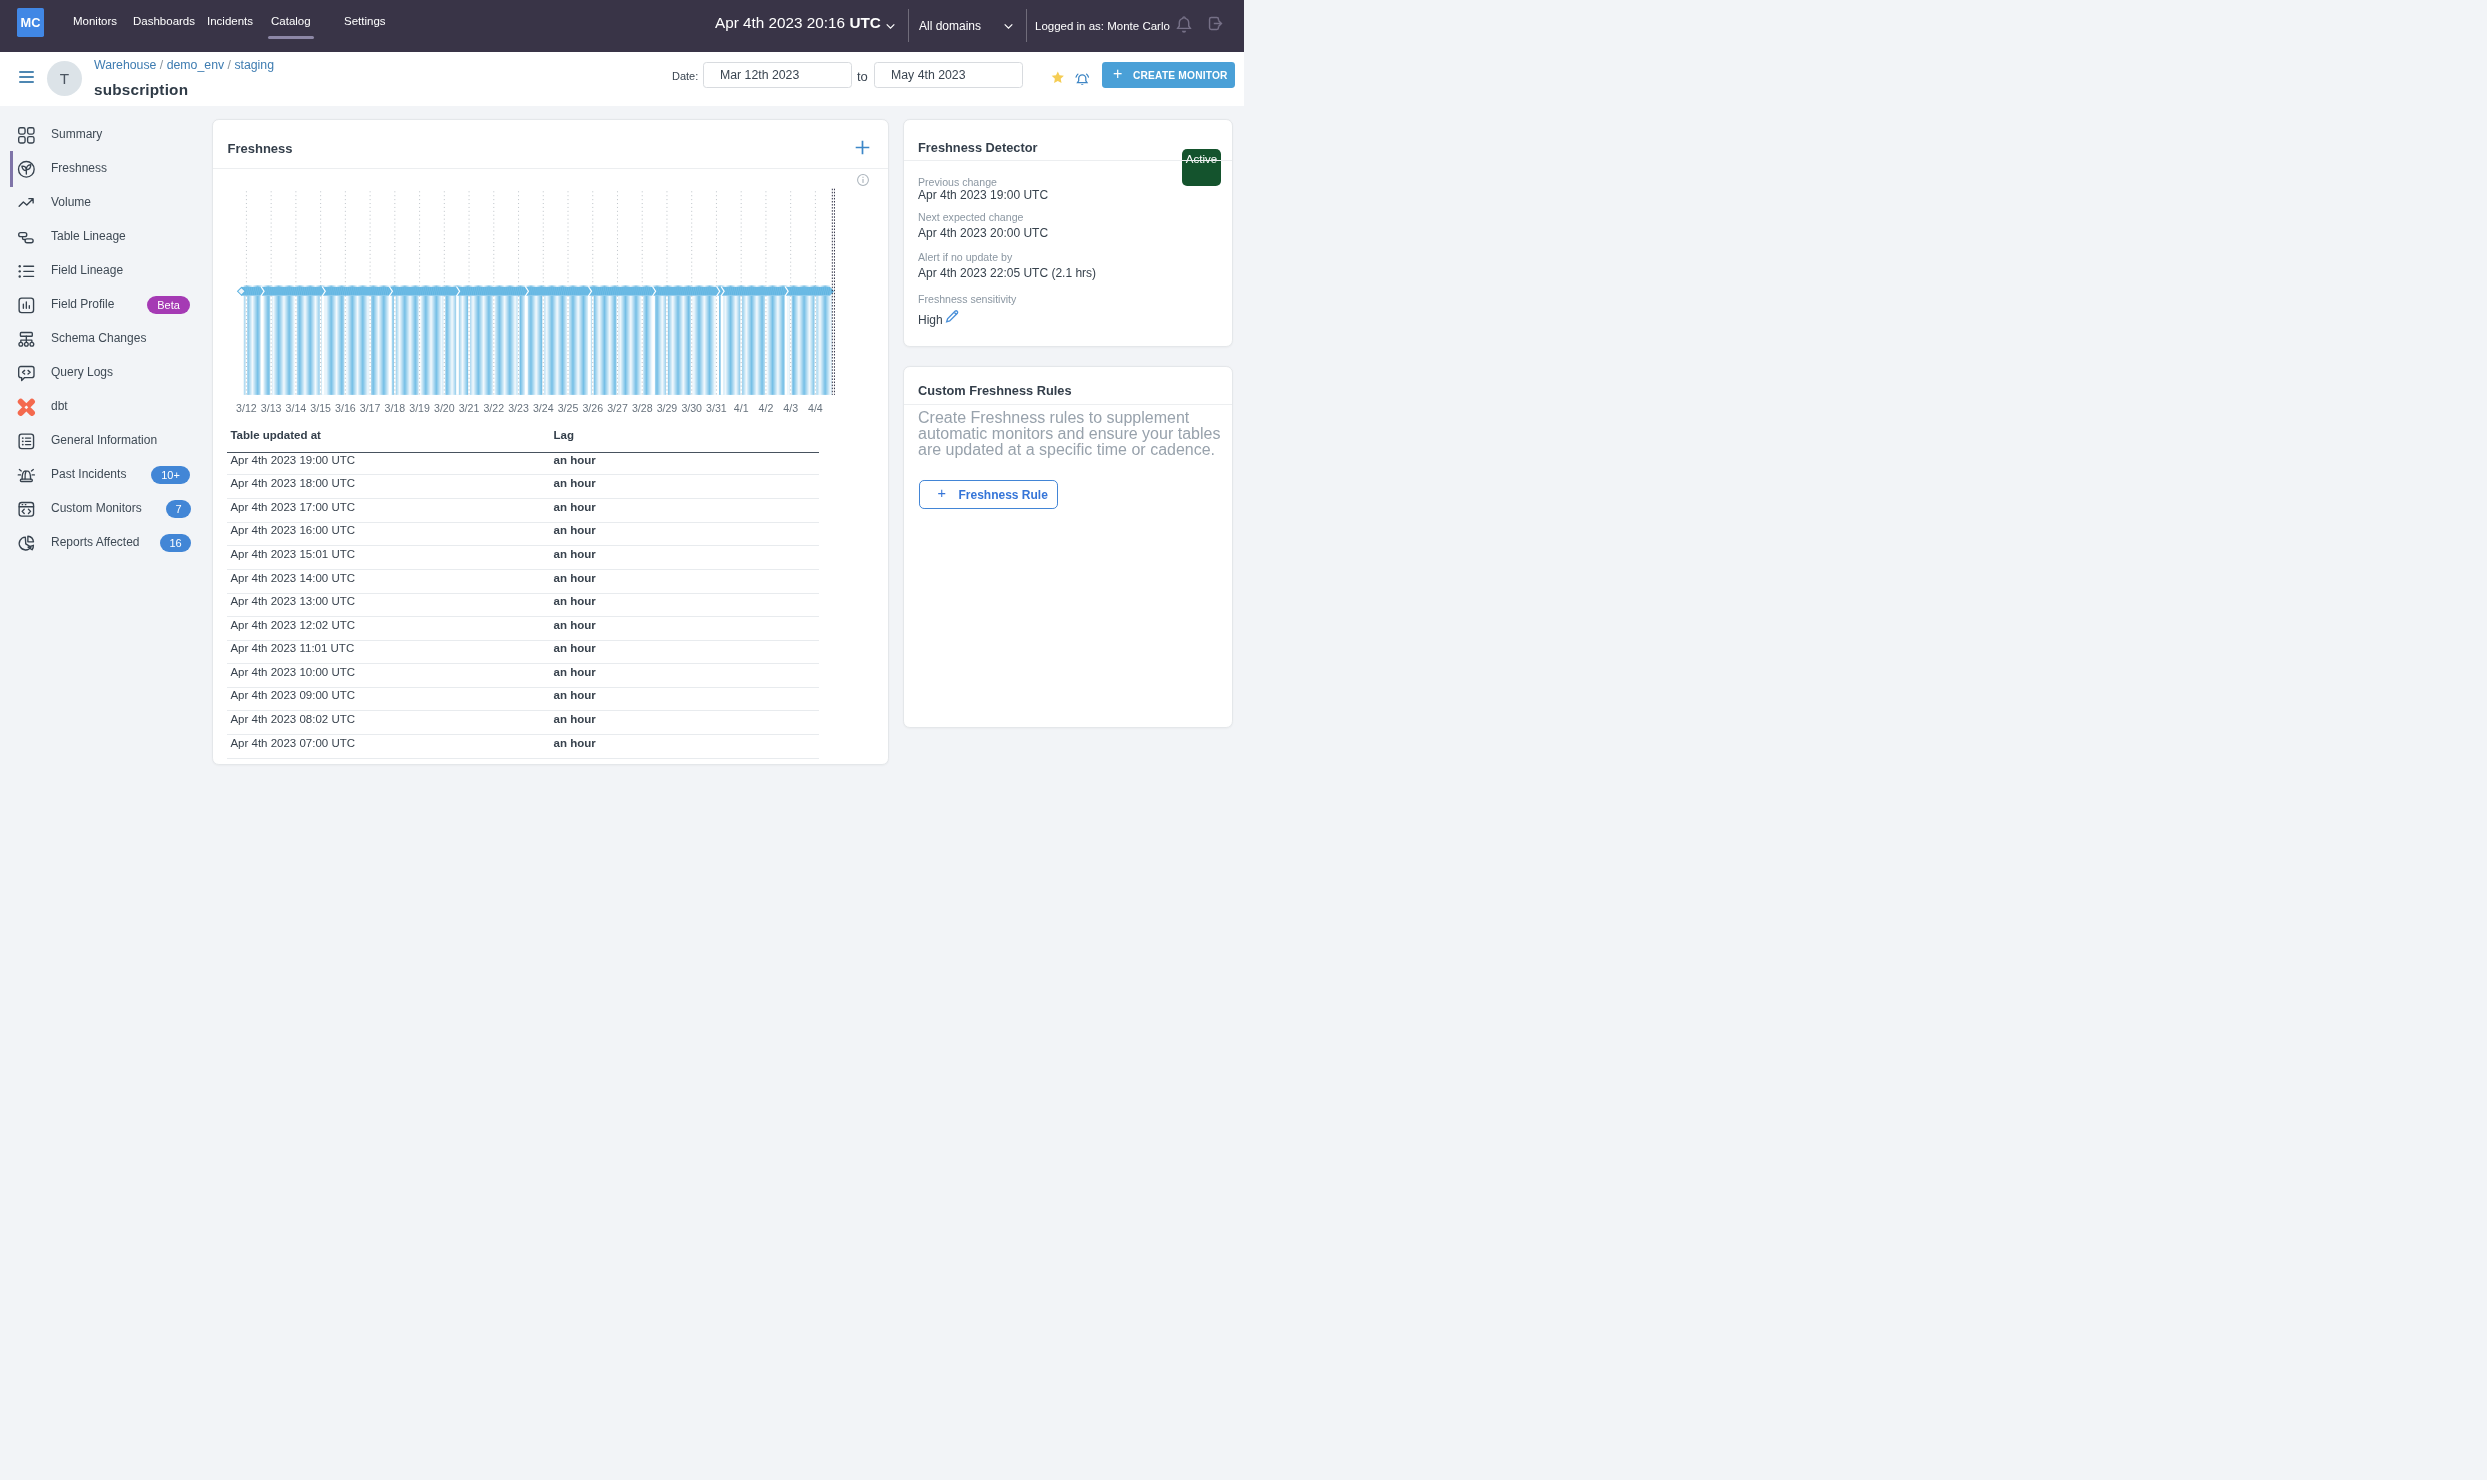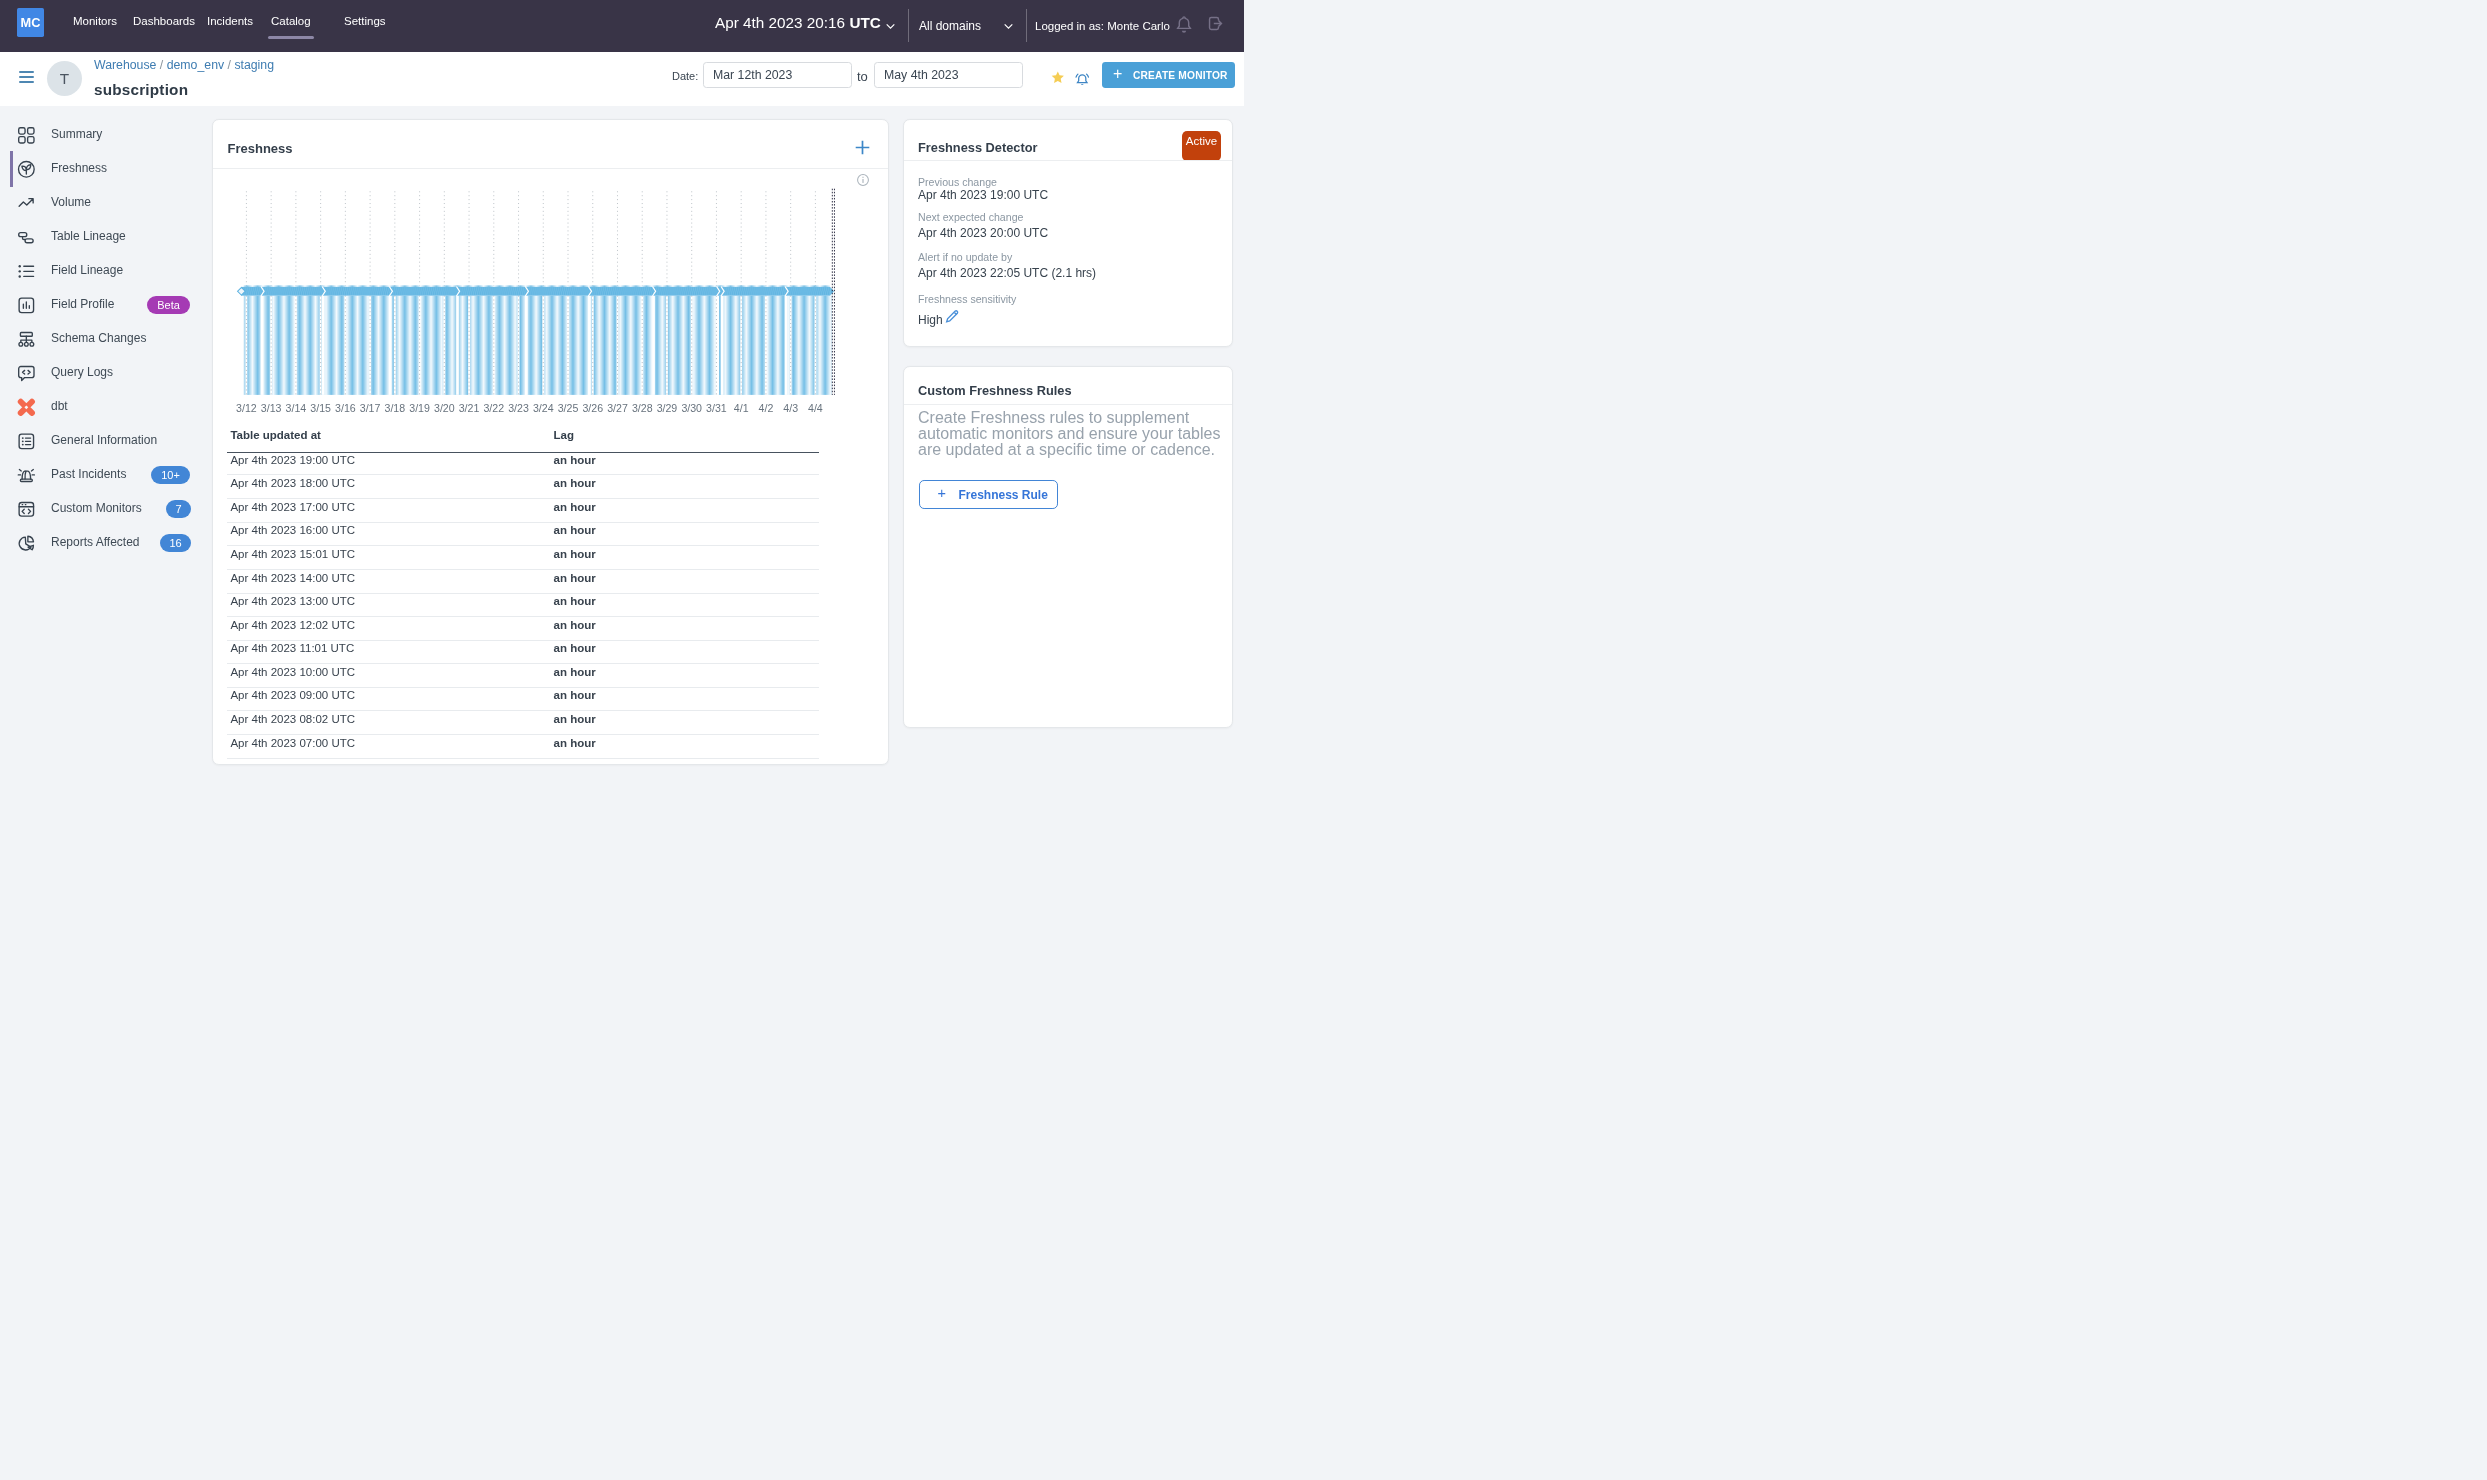--- a/index.html
+++ b/index.html
@@ -16,21 +16,21 @@
 .chev { position:absolute; width:11px; height:11px; }
 
 
 #subhead { position:absolute; left:0; top:52px; width:1244px; height:54px; background:#fff; }
 #burger { position:absolute; left:18.7px; top:18.7px; width:15.3px; }
 #burger div { height:2.2px; background:#4e87b2; border-radius:1.7px; margin-bottom:2.9px; }
 #avatar { position:absolute; left:47px; top:8.5px; width:35px; height:35px; border-radius:50%; background:#dce3e8; color:#4b5560; font-size:15.3px; text-align:center; line-height:35px; }
 #crumbs { position:absolute; left:94px; top:6px; font-size:12.3px; color:#8a949d; }
 #crumbs a { color:#3e7cb1; text-decoration:none; }
 #pagetitle { position:absolute; left:94px; top:29px; font-size:15.3px; font-weight:bold; color:#2f3b47; letter-spacing:0.2px; }
-.datein { position:absolute; top:9.8px; height:26px; border:0.9px solid #d8dbdf; border-radius:3.4px; background:#fff; font-size:12.3px; color:#3a4551; line-height:25px; padding-left:9px; }
+.datein { position:absolute; top:9.8px; height:26px; border:0.9px solid #d8dbdf; border-radius:3.4px; background:#fff; font-size:12.3px; color:#3a4551; line-height:25px; padding-left:16px; }
 #datelbl { position:absolute; left:672px; top:18px; font-size:11px; color:#3a4551; }
 #tolbl { position:absolute; left:857px; top:17px; font-size:13px; color:#3a4551; }
 #createbtn { position:absolute; left:1102px; top:9.8px; width:133px; height:26px; background:#4aa0d7; border-radius:3.4px; color:#fff; }
 #createbtn .plus { position:absolute; left:11px; top:3.4px; font-size:16px; font-weight:normal; }
 #createbtn .txt { position:absolute; left:31px; top:8px; font-size:10.2px; font-weight:bold; letter-spacing:0.2px; }
 
 
 #sidebar { position:absolute; left:0; top:106px; width:204px; height:634px; }
 .sbitem { position:absolute; left:0; width:204px; height:34px; }
 .sbitem .ic { position:absolute; left:17px; top:7.7px; width:18.7px; height:18.7px; }
@@ -55,21 +55,21 @@
 #ftable .hr { font-weight:bold; font-size:11.5px; color:#333e4a; }
 .trow { position:absolute; left:0; width:592px; height:23.6px; border-bottom:0.9px solid #e8ebee; }
 .trow .c2 { position:absolute; left:327px; top:2.1px;font-weight:bold; }
 .trow .c1 { position:absolute; left:3.8px; top:2.1px; }
 
 
 .rc-head { position:absolute; left:14px; top:20.4px; font-size:12.8px; }
 .rc-div { position:absolute; left:0; width:328px; height:0.9px; background:#eceef0; }
 .rlabel { position:absolute; left:14px; font-size:10.6px; color:#8b97a2; }
 .rvalue { position:absolute; left:14px; font-size:12px; color:#37424d; }
-#activepill { position:absolute; left:278px; top:11px; width:39px; height:30px; background:#c2410c; border-radius:5.1px; color:#fff; font-size:11.5px; text-align:center; line-height:20.4px; }
+#activepill { position:absolute; left:278px; top:29px; width:39px; height:37px; background:#14532d; border-radius:5.1px; color:#fff; font-size:11.5px; text-align:center; line-height:20.4px; }
 #rulesbody { position:absolute; left:14px; top:43px; width:308px; font-size:16px; line-height:16px; color:#98a2ac; }
 #rulebtn { position:absolute; left:14.5px; top:113px; width:139px; height:29px; border:1.3px solid #4285d6; border-radius:5.1px; }
 #rulebtn .plus { position:absolute; left:18px; top:4.3px; font-size:14.5px; color:#3575d8; font-weight:normal; }
 #rulebtn .txt { position:absolute; left:39px; top:7.2px; font-size:12px; font-weight:bold; color:#3575d8; }
 </style>
 </head>
 <body>
 
 <div id="topnav">
   <div id="logo">MC</div>

